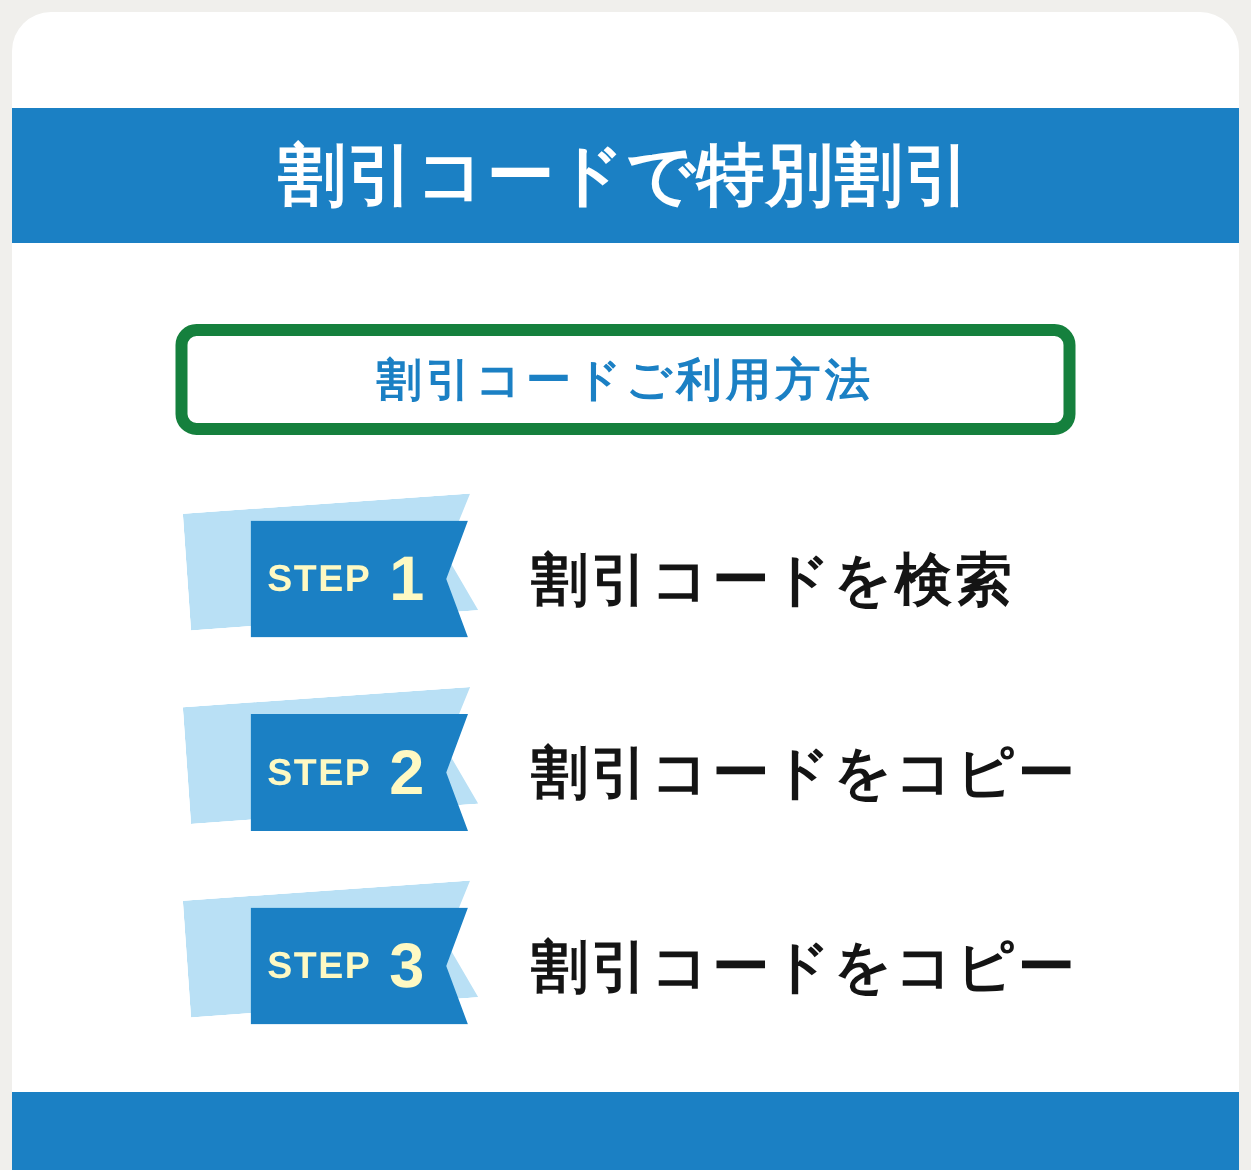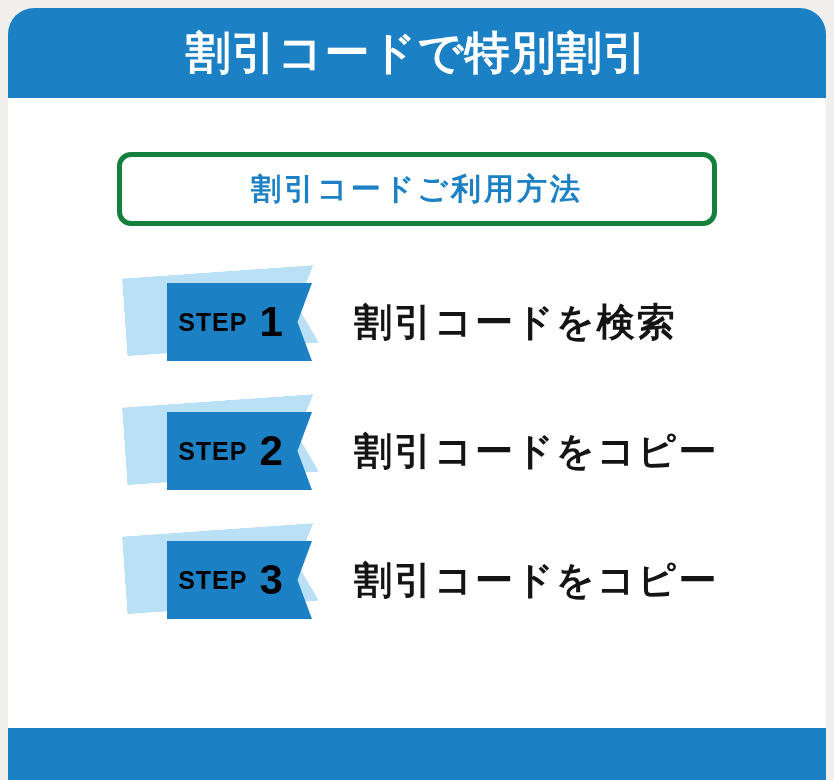--- a/index.html
+++ b/index.html
@@ -16,38 +16,39 @@
     position: absolute;
     left: 8px;
     top: 8px;
     width: 818px;
     height: 772px;
     background: #ffffff;
     border-radius: 26px 26px 0 0;
     overflow: hidden;
   }
   .header-band {
+    margin-top: 64px;
     height: 90px;
     background: #1b80c4;
     display: flex;
     align-items: center;
     justify-content: center;
   }
   .header-band h1 {
     margin: 0;
     color: #ffffff;
     font-size: 45px;
     font-weight: 800;
     letter-spacing: 1px;
   }
   .usage-box {
     margin: 54px auto 0 auto;
     width: 600px;
     height: 74px;
-    border: 5px solid #15803d;
+    border: 8px solid #15803d;
     border-radius: 14px;
     display: flex;
     align-items: center;
     justify-content: center;
     background: #ffffff;
   }
   .usage-box span {
     color: #1b80c4;
     font-size: 30px;
     font-weight: 800;
@@ -81,21 +82,21 @@
   .ribbon {
     position: absolute;
     inset: 0;
     background: #1b80c4;
     clip-path: polygon(0 0, 100% 0, 90% 50%, 100% 100%, 0 100%);
     display: flex;
     align-items: center;
     justify-content: center;
     padding-right: 18px;
     gap: 12px;
-    color: #000000;
+    color: #fef9c3;
     margin-left: 47px;
   }
   .step-label {
     font-size: 25px;
     font-weight: 800;
     letter-spacing: 1px;
   }
   .step-number {
     font-size: 42px;
     font-weight: 800;

